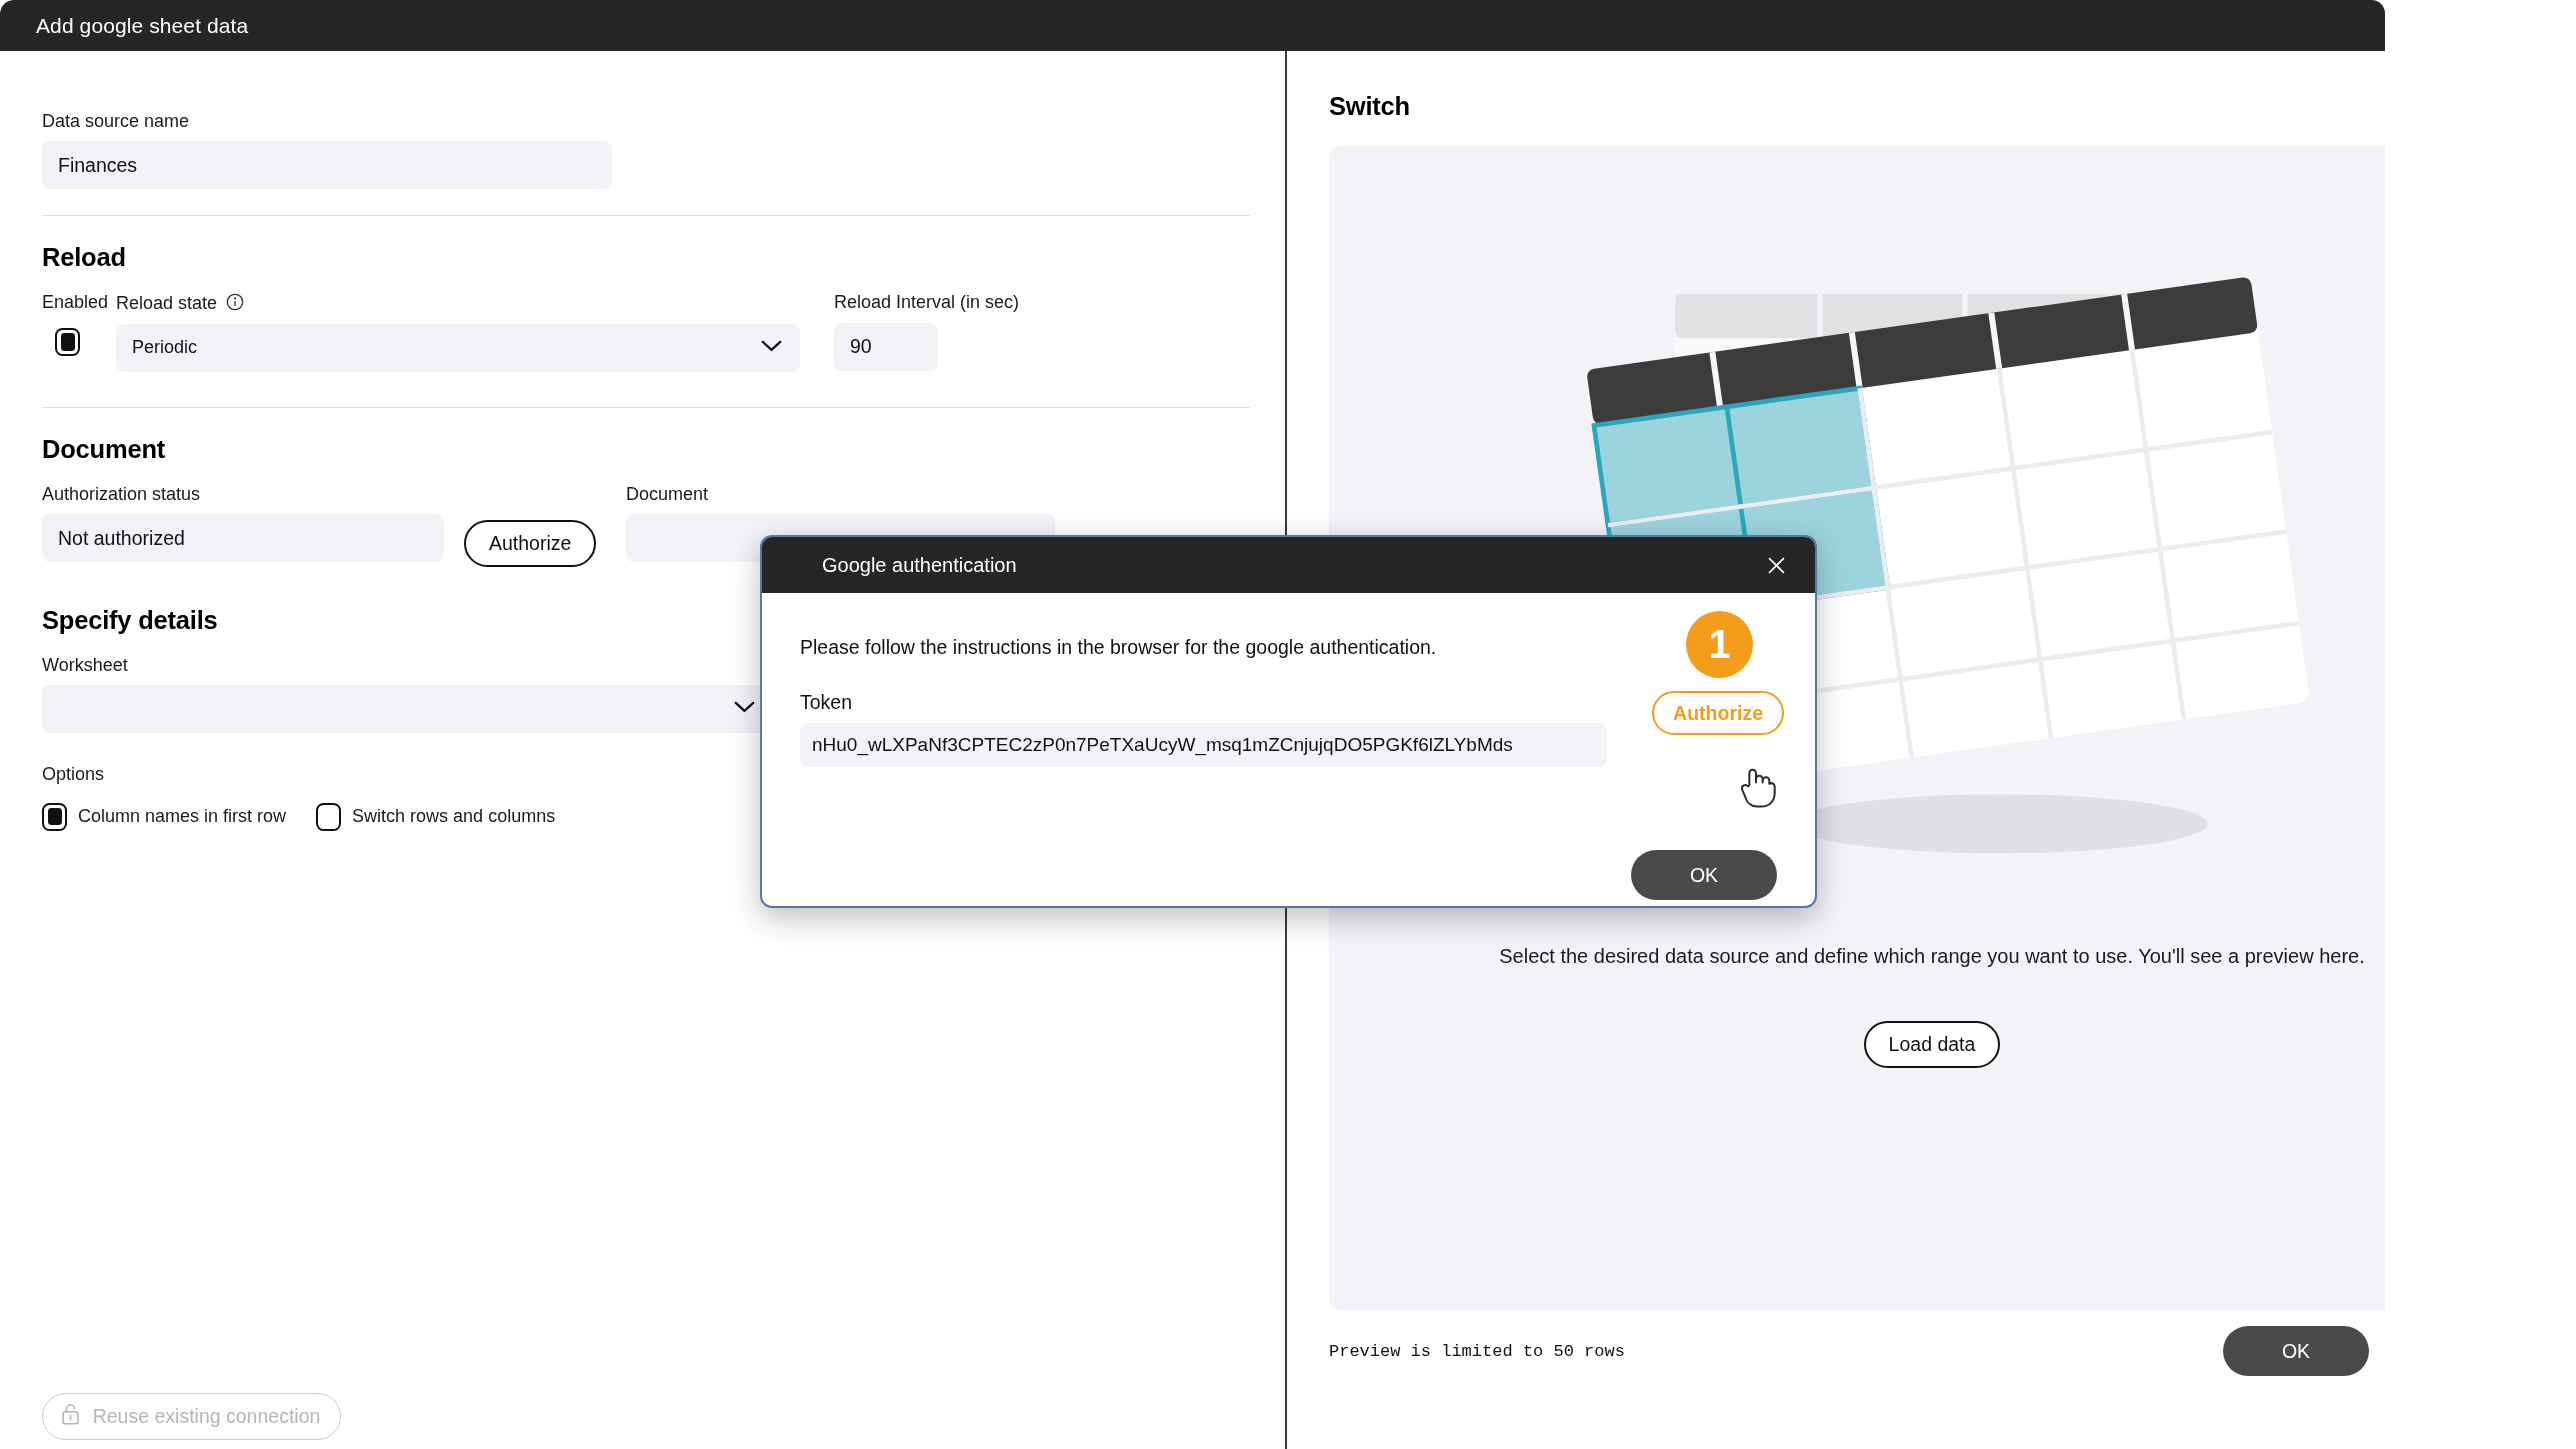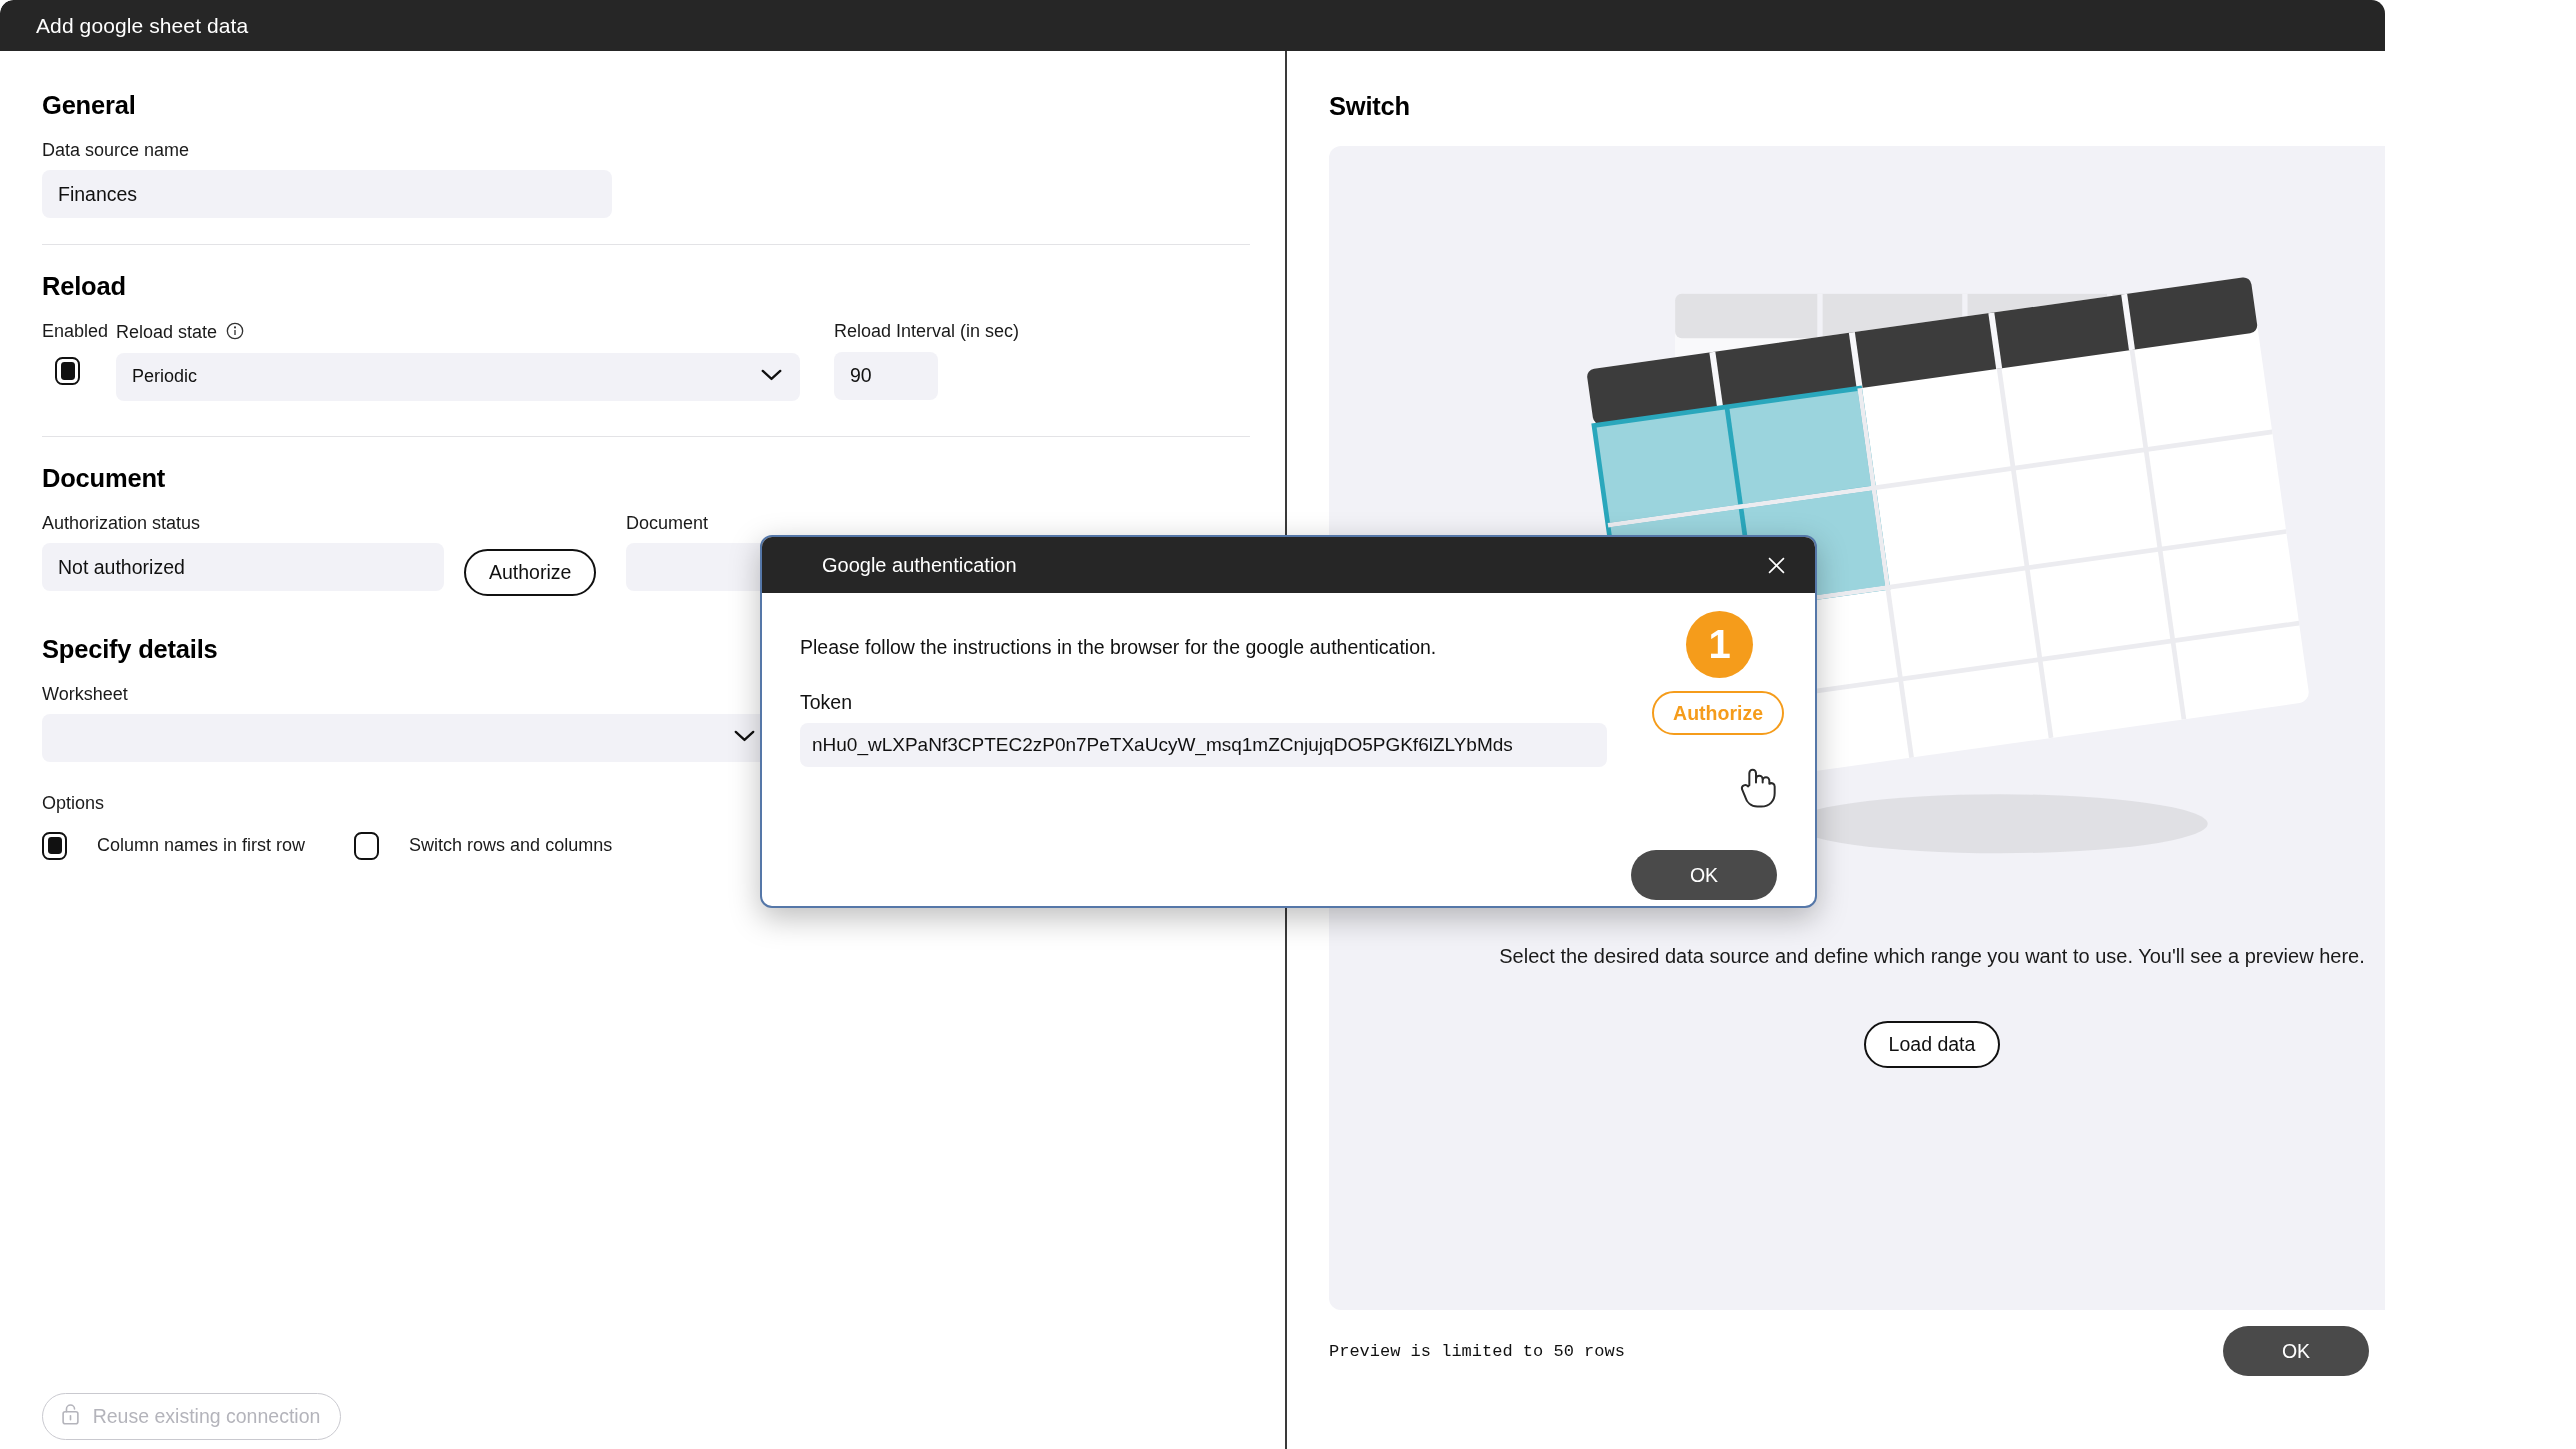--- a/index.html
+++ b/index.html
@@ -274,21 +274,20 @@
             <line x1="28" y1="6" x2="6" y2="28" stroke="#fff" stroke-width="2.4"></line>
           </svg>
       </div>
     </div>
   </div>
 
   <div class="body-area">
 
     <div class="left-pane">
 
-      <div class="section-title">General</div>
       <div class="field-label" style="margin-top:20px">Data source name</div>
       <div class="txt-input" style="width:570px;margin-top:9.4px">Finances</div>
       <div class="hr"></div>
 
       <div class="section-title" style="margin-top:27px">Reload</div>
 
       <div class="row" style="margin-top:20px;align-items:flex-start">
         <div style="width:74px">
           <div class="field-label">Enabled</div>
           <div style="margin-top:14.8px;display:flex;justify-content:flex-start;padding-left:13.4px">
@@ -346,21 +345,21 @@
       <div class="select-box" style="width:731px;margin-top:9.4px">
         <span></span>
         <span class="chev">
           <svg width="23" height="14.8" viewBox="0 0 34 22">
               <polyline points="4,5 17,17 30,5" fill="none" stroke="#111" stroke-width="3.4" stroke-linecap="round" stroke-linejoin="round"></polyline>
             </svg>
         </span>
       </div>
 
       <div class="field-label" style="margin-top:31px">Options</div>
-      <div style="margin-top:17.4px;display:flex;align-items:center;gap:30px">
+      <div style="margin-top:17.4px;display:flex;align-items:center;gap:11px">
         <div class="cbox checked"></div>
         <span class="field-label">Column names in first row</span>
         <div class="cbox" style="margin-left:19px"></div>
         <span class="field-label">Switch rows and columns</span>
       </div>
 
       <div style="position:absolute;left:42px;top:1342px">
         <button class="pill-disabled">
           <span>
             <svg width="23" height="25.5" viewBox="0 0 34 38">

